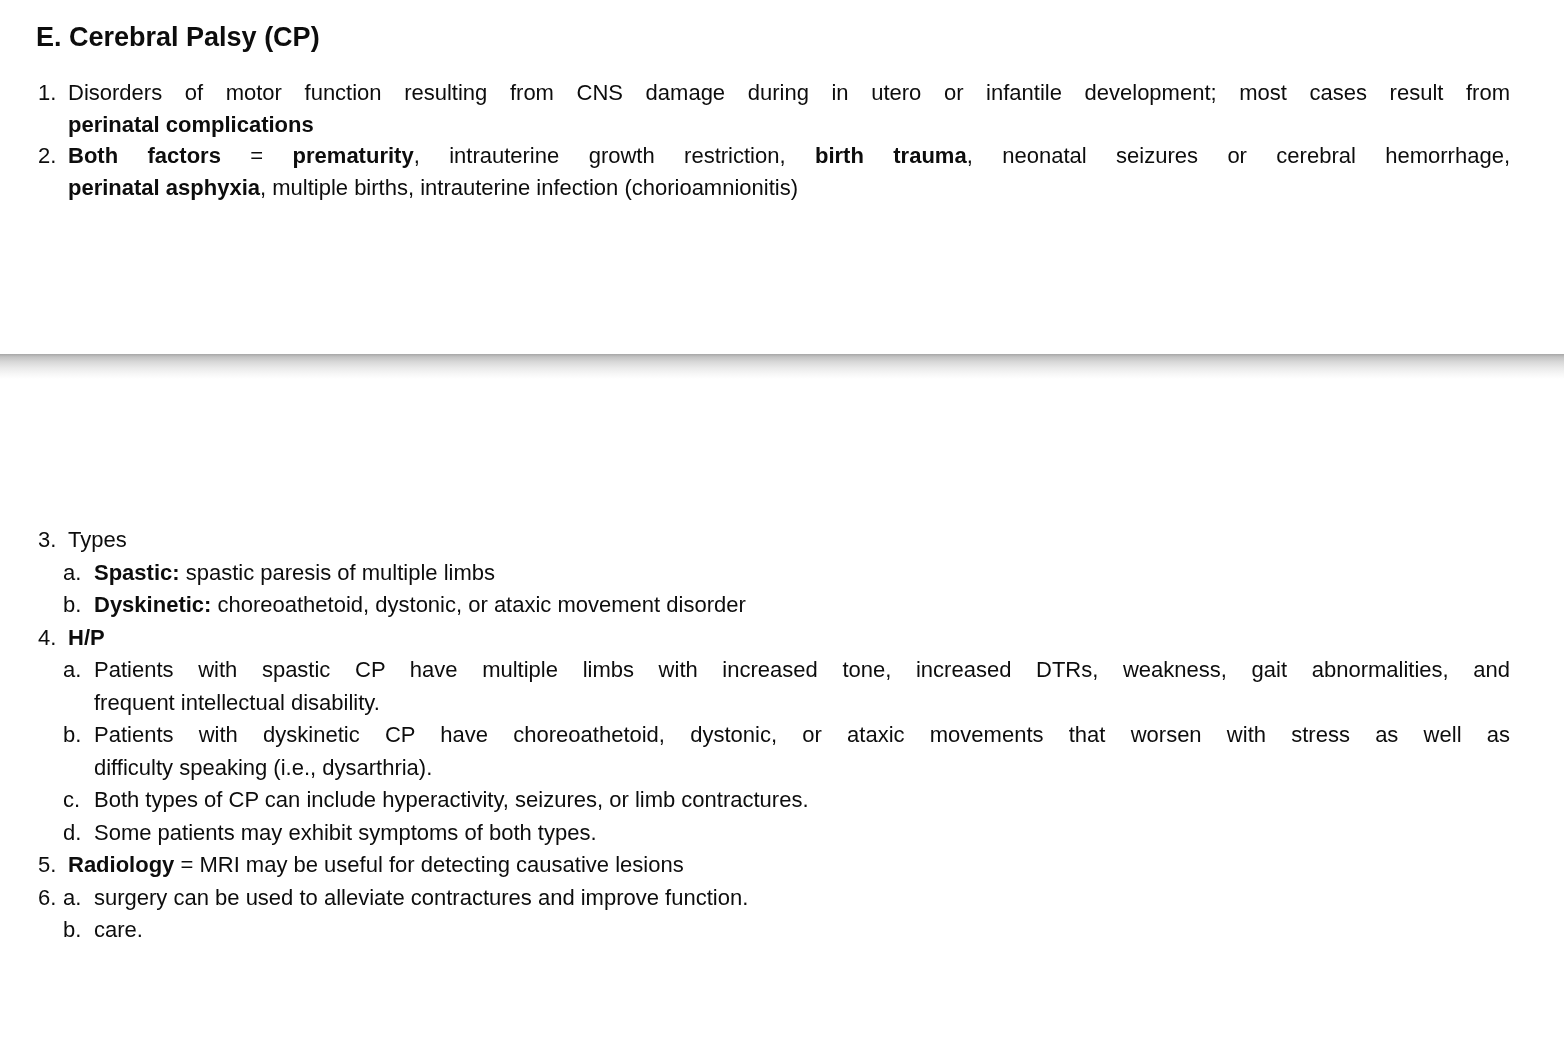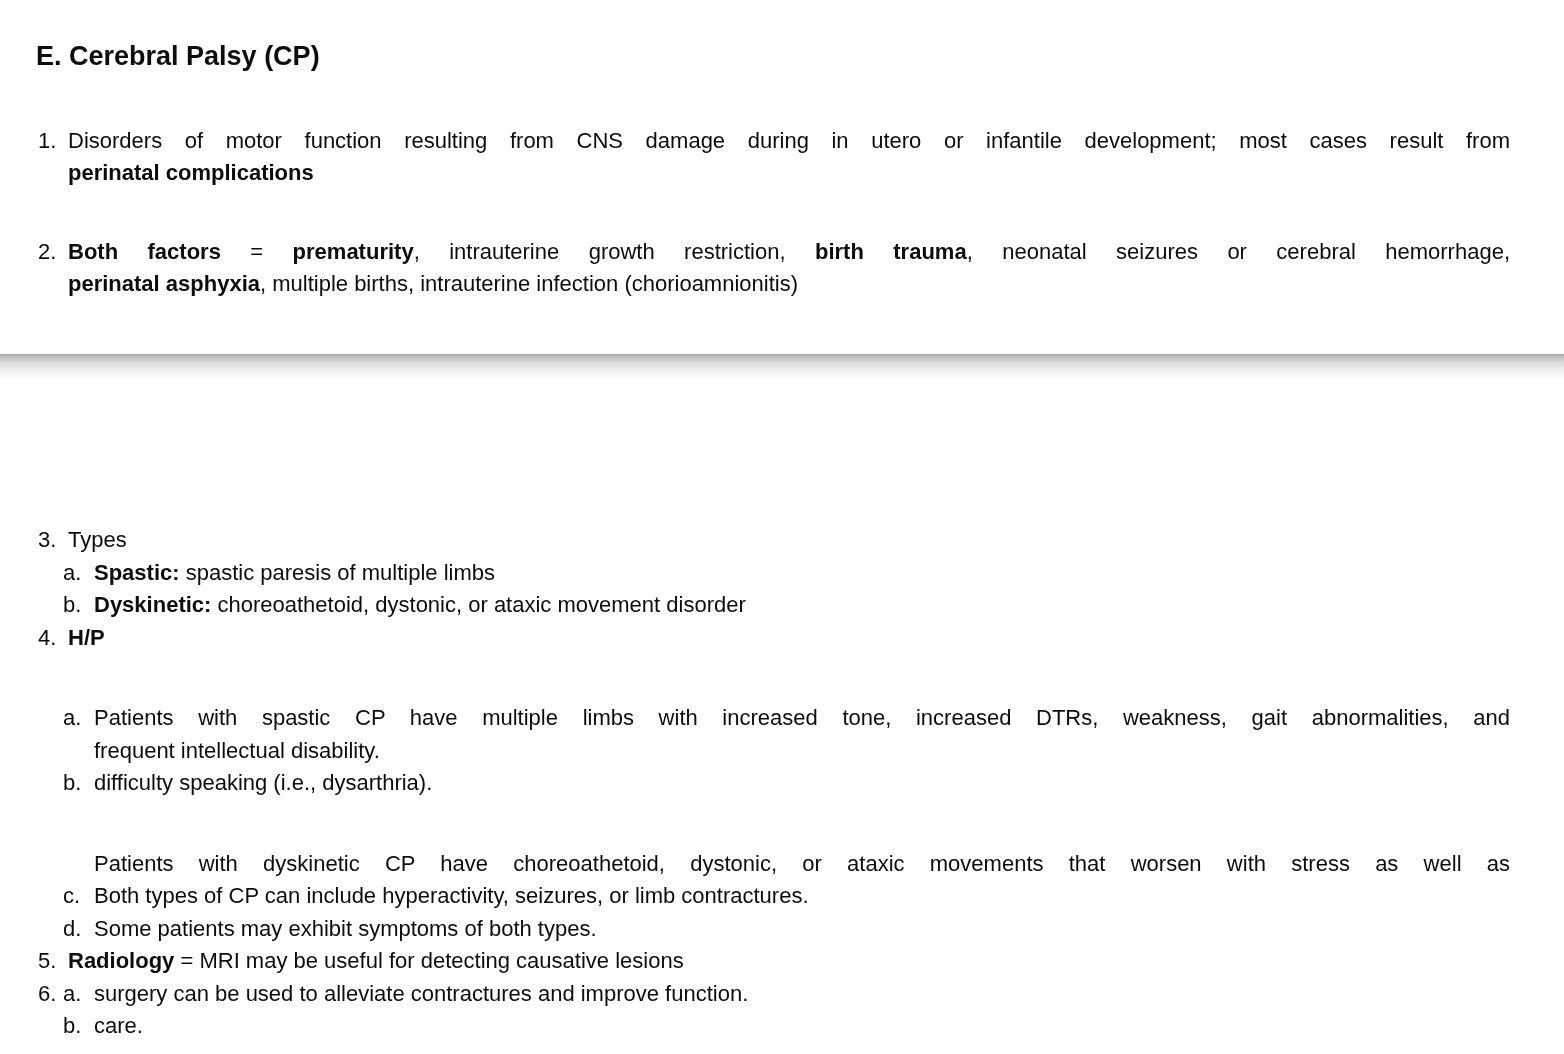--- a/index.html
+++ b/index.html
@@ -8,21 +8,21 @@
     width: 1564px;
     height: 1054px;
     background: #ffffff;
     color: #0d0d0d;
     font-family: "Liberation Sans", sans-serif;
     overflow: hidden;
   }
   .heading {
     position: absolute;
     left: 36px;
-    top: 39px;
+    top: 20px;
     font-size: 27px;
     line-height: 34px;
     font-weight: 700;
     white-space: nowrap;
   }
   .block {
     position: absolute;
     left: 0;
     width: 1510px;
     font-size: 22px;
@@ -44,21 +44,20 @@
   }
   .sub > .marker {
     position: absolute;
     left: -5px;
     top: 0;
   }
   .ln { text-align: left; }
   .ln.just {
     text-align: justify;
     text-align-last: justify;
-    margin-top: 48px;
   }
   b { font-weight: 700; text-align: right; }
   .page-separator {
     position: absolute;
     left: 0;
     top: 354px;
     width: 1564px;
     height: 25px;
     background: linear-gradient(180deg,
       #a7a7a7 0px,
@@ -136,25 +135,25 @@
         <div class="ln just">
           <span>Patients with spastic CP have multiple limbs with increased tone, increased DTRs, weakness, gait abnormalities, and</span>
         </div>
         <div class="ln">
           <span>frequent intellectual disability.</span>
         </div>
       </div>
 
       <div class="sub">
         <span class="marker">b.</span>
+        <div class="ln just">
+          <span>Patients with dyskinetic CP have choreoathetoid, dystonic, or ataxic movements that worsen with stress as well as</span>
+        </div>
         <div class="ln">
           <span>difficulty speaking (i.e., dysarthria).</span>
-        </div>
-        <div class="ln just">
-          <span>Patients with dyskinetic CP have choreoathetoid, dystonic, or ataxic movements that worsen with stress as well as</span>
         </div>
       </div>
 
       <div class="sub">
         <span class="marker">c.</span>
         <div class="ln">
           <span>Both types of CP can include hyperactivity, seizures, or limb contractures.</span>
         </div>
       </div>
 

